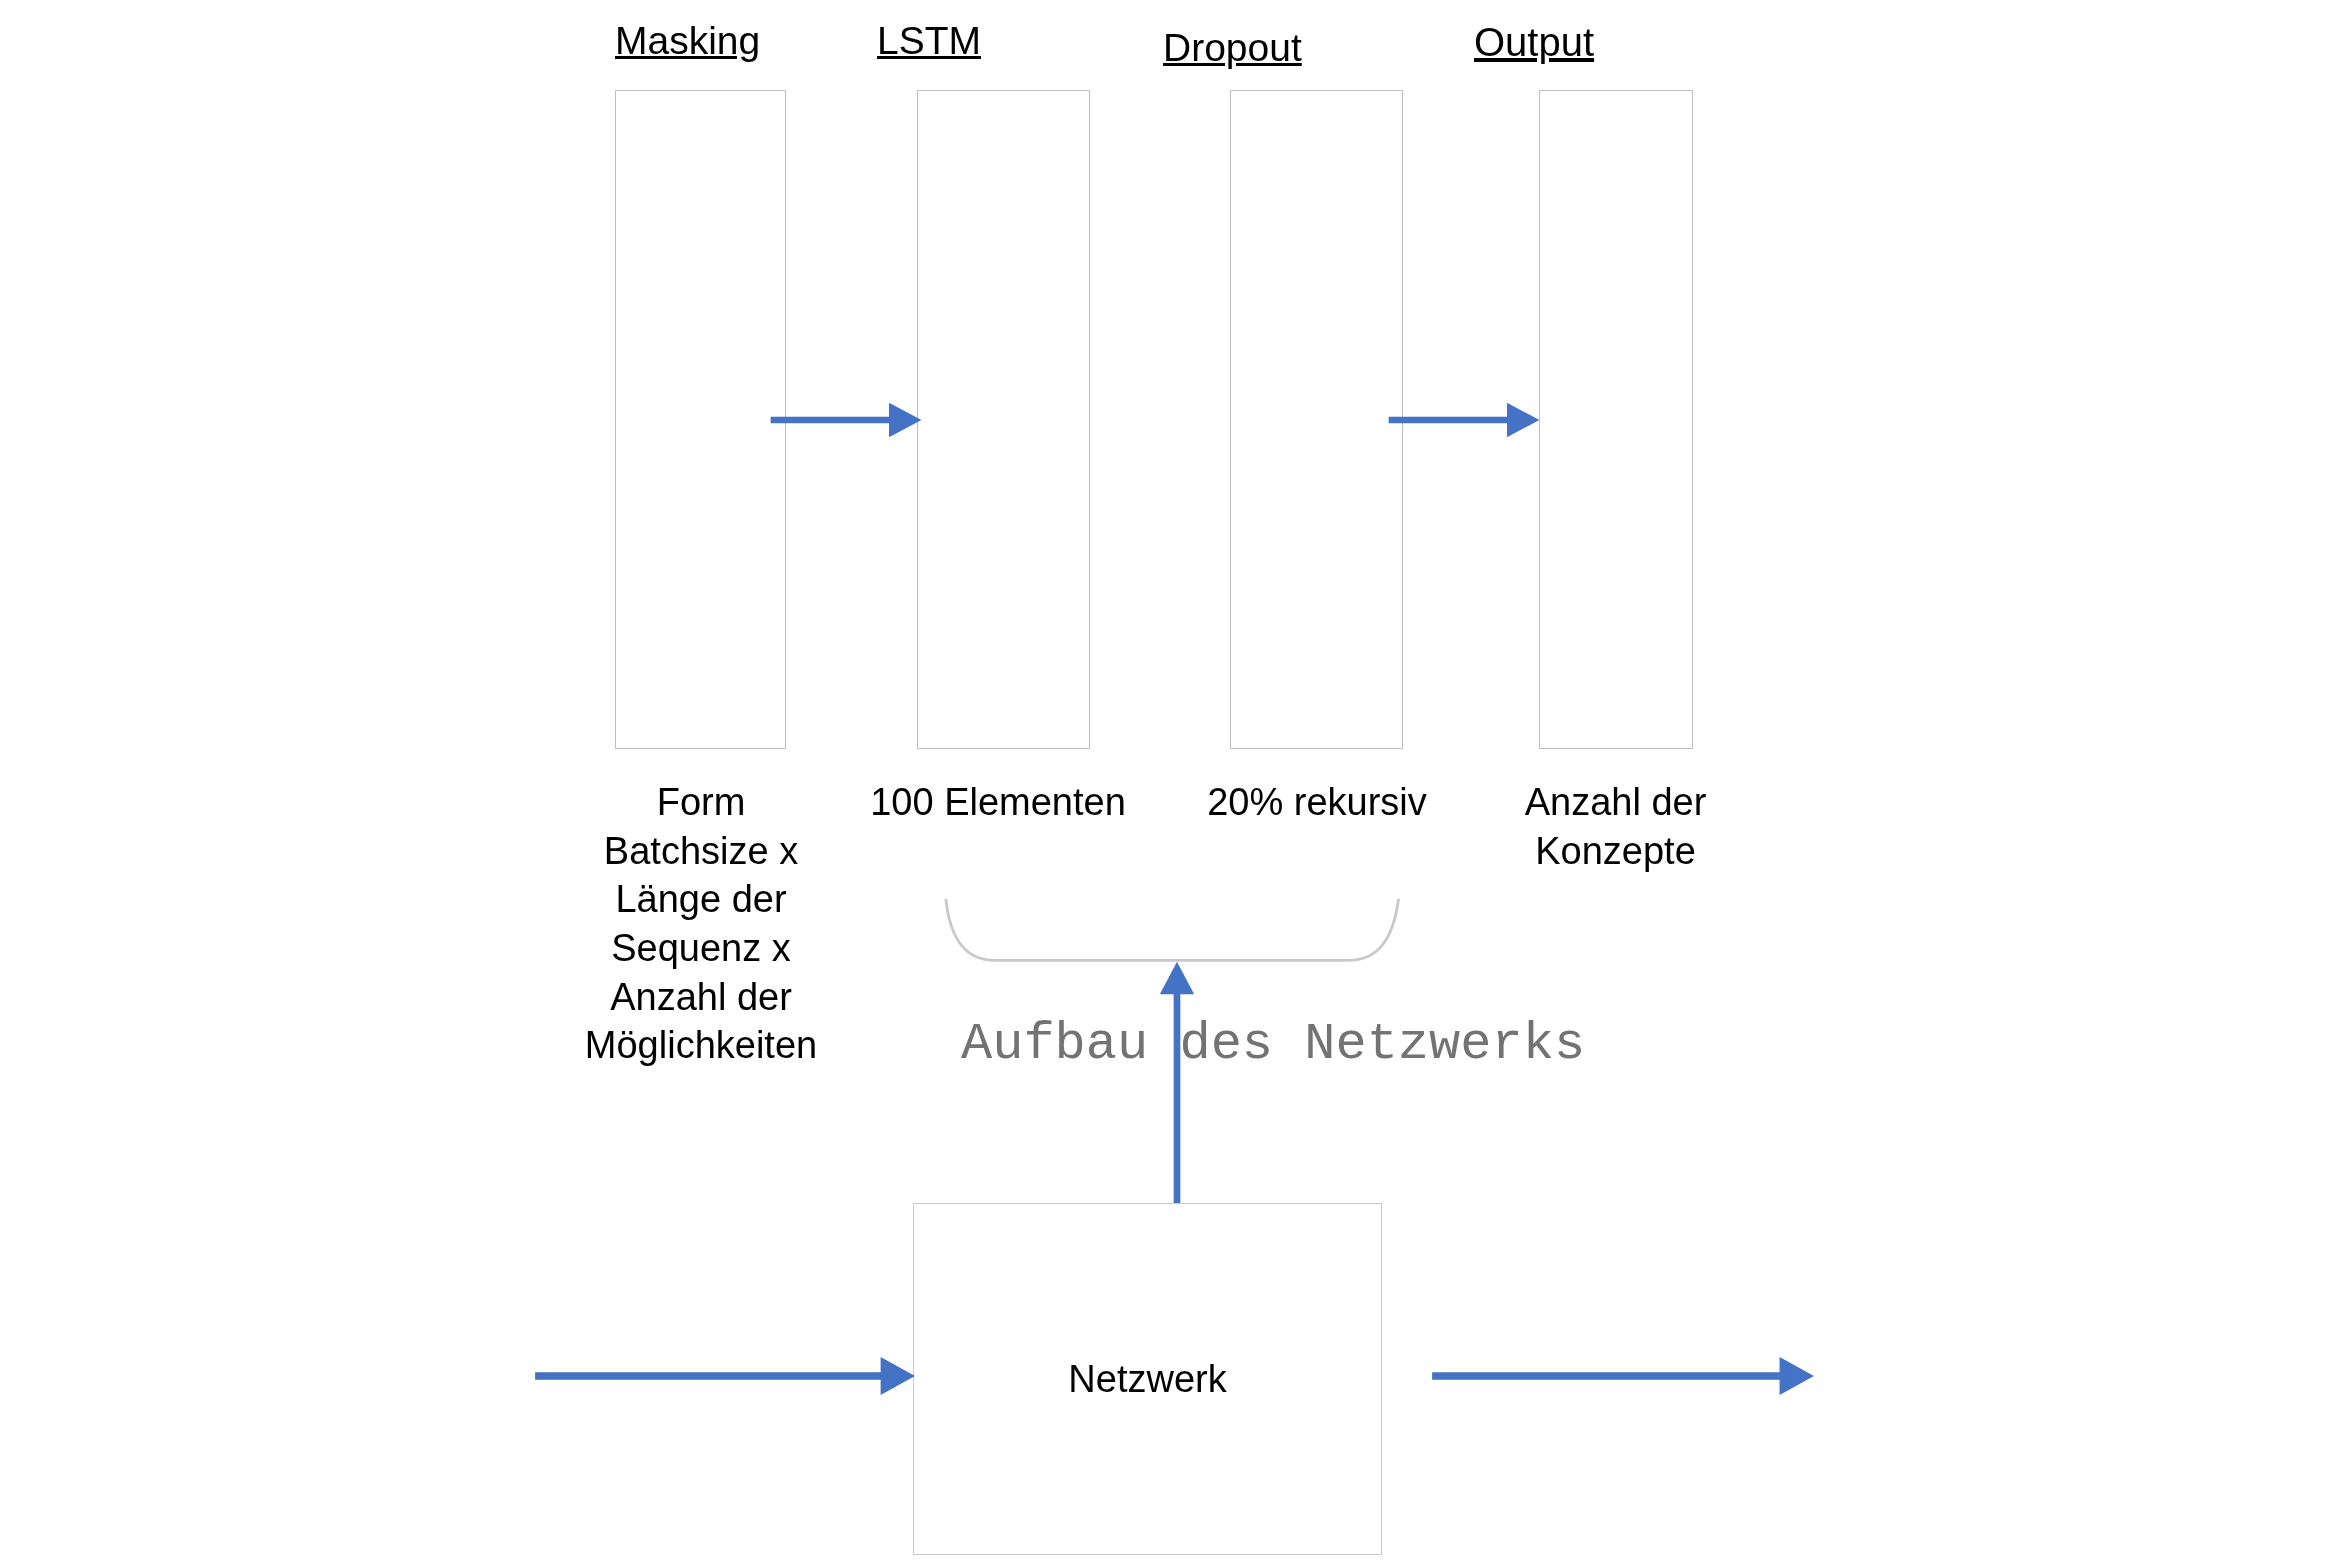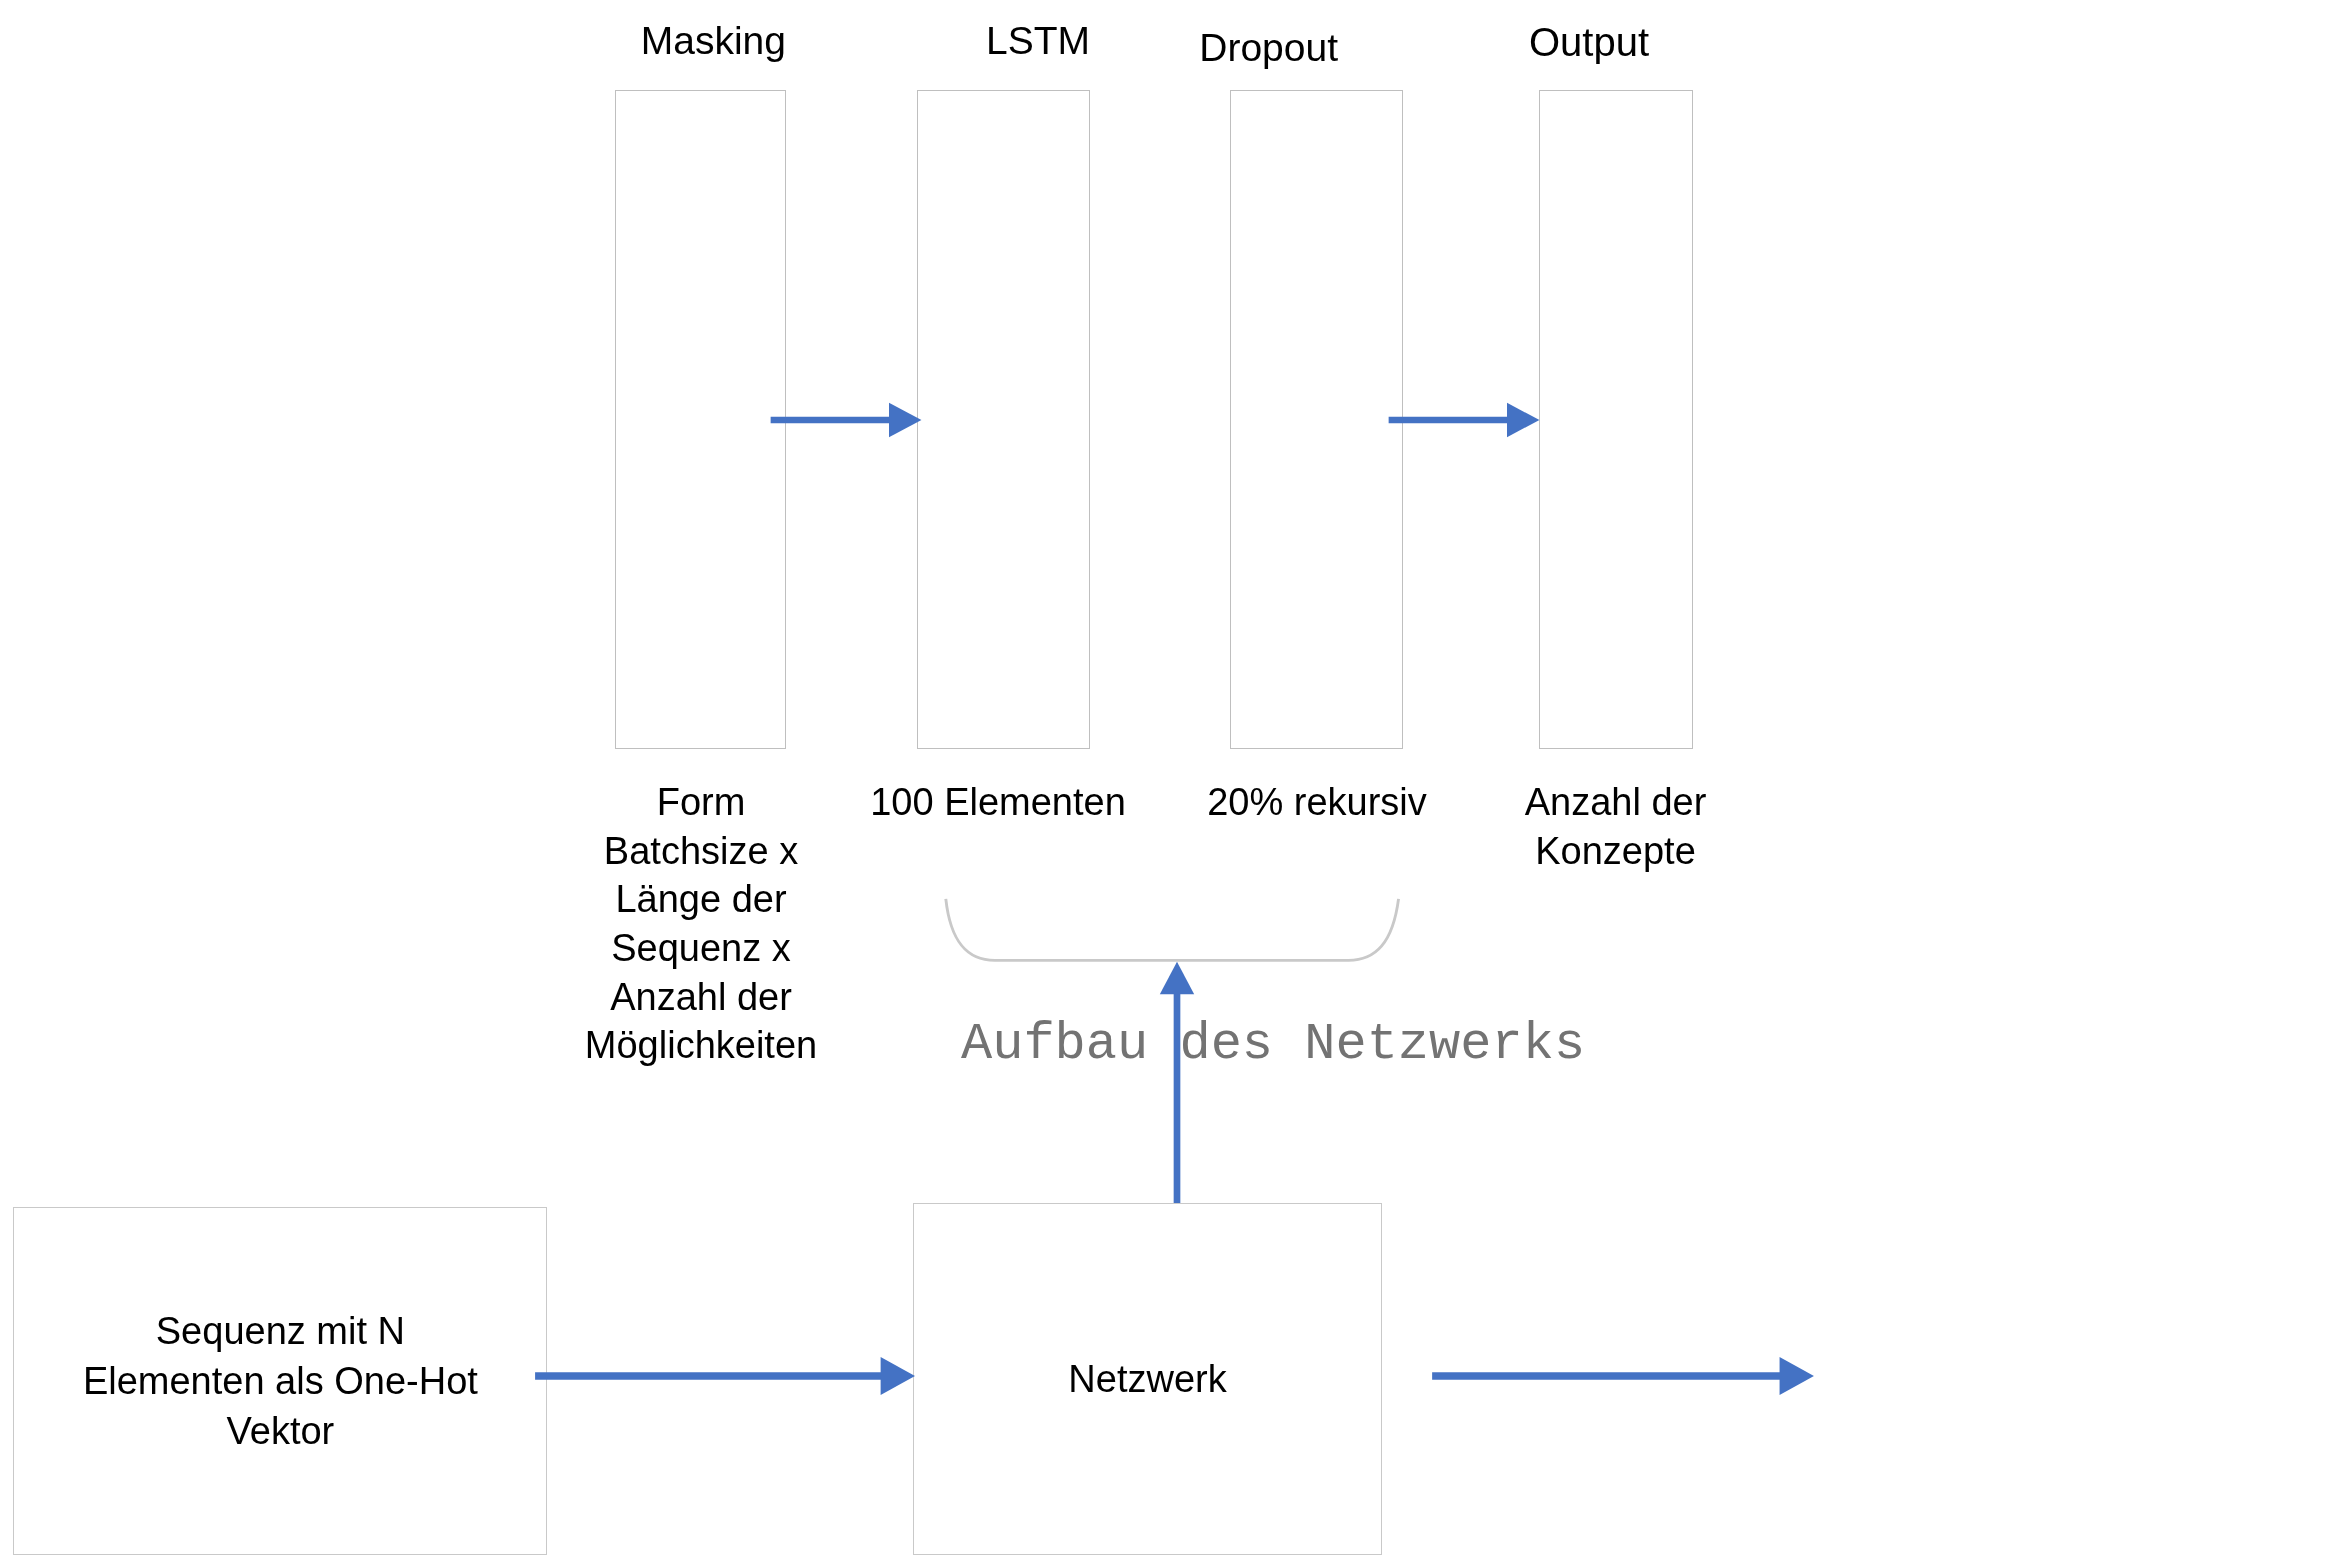--- a/index.html
+++ b/index.html
@@ -22,25 +22,26 @@
   .layer-box {
     position: absolute;
     border: 1.9px solid #bfbfbf;
     background: #ffffff;
     box-sizing: border-box;
   }
 
   
   .layer-title {
     position: absolute;
-    text-align: right;
+    text-align: left;
     font-size: 39px;
     line-height: 1.05;
     color: #000000;
     white-space: nowrap;
+    text-decoration: underline;
   }
 
   
   .layer-caption {
     position: absolute;
     text-align: center;
     font-size: 38px;
     line-height: 1.28;
     color: #000000;
   }
@@ -119,23 +120,20 @@
     <path d="M 5 6 C 10 52, 28 70, 56 70 L 424 70 C 452 70, 470 52, 476 6" fill="none" stroke="#c9c9c9" stroke-width="3"></path>
   </svg>
 
   <svg class="arrow-svg" style="left:1156px; top:961px;" width="42" height="246" viewBox="0 0 44 256">
     <line x1="22" y1="256" x2="22" y2="30" stroke="#4472C4" stroke-width="7"></line>
     <polygon points="4,34 22,0 40,34" fill="#4472C4"></polygon>
   </svg>
 
   <div class="free-label" style="left:961px; top:1014px;">Aufbau des Netzwerks</div>
 
-  <div class="flow-box" style="left:13.4px; top:1207px; width:534px; height:348px;">
-    <div class="flow-label" style="max-width:413px;">Sequenz mit N Elementen als One-Hot Vektor</div>
-  </div>
 
   <div class="flow-box" style="left:913px; top:1203px; width:469px; height:352px;">
     <div class="flow-label">Netzwerk</div>
   </div>
 
 
   <svg class="arrow-svg" style="left:534px; top:1355px;" width="384" height="42" viewBox="0 0 400 44">
     <line x1="0" y1="22" x2="366" y2="22" stroke="#4472C4" stroke-width="8"></line>
     <polygon points="362,2 398,22 362,42" fill="#4472C4"></polygon>
   </svg>

